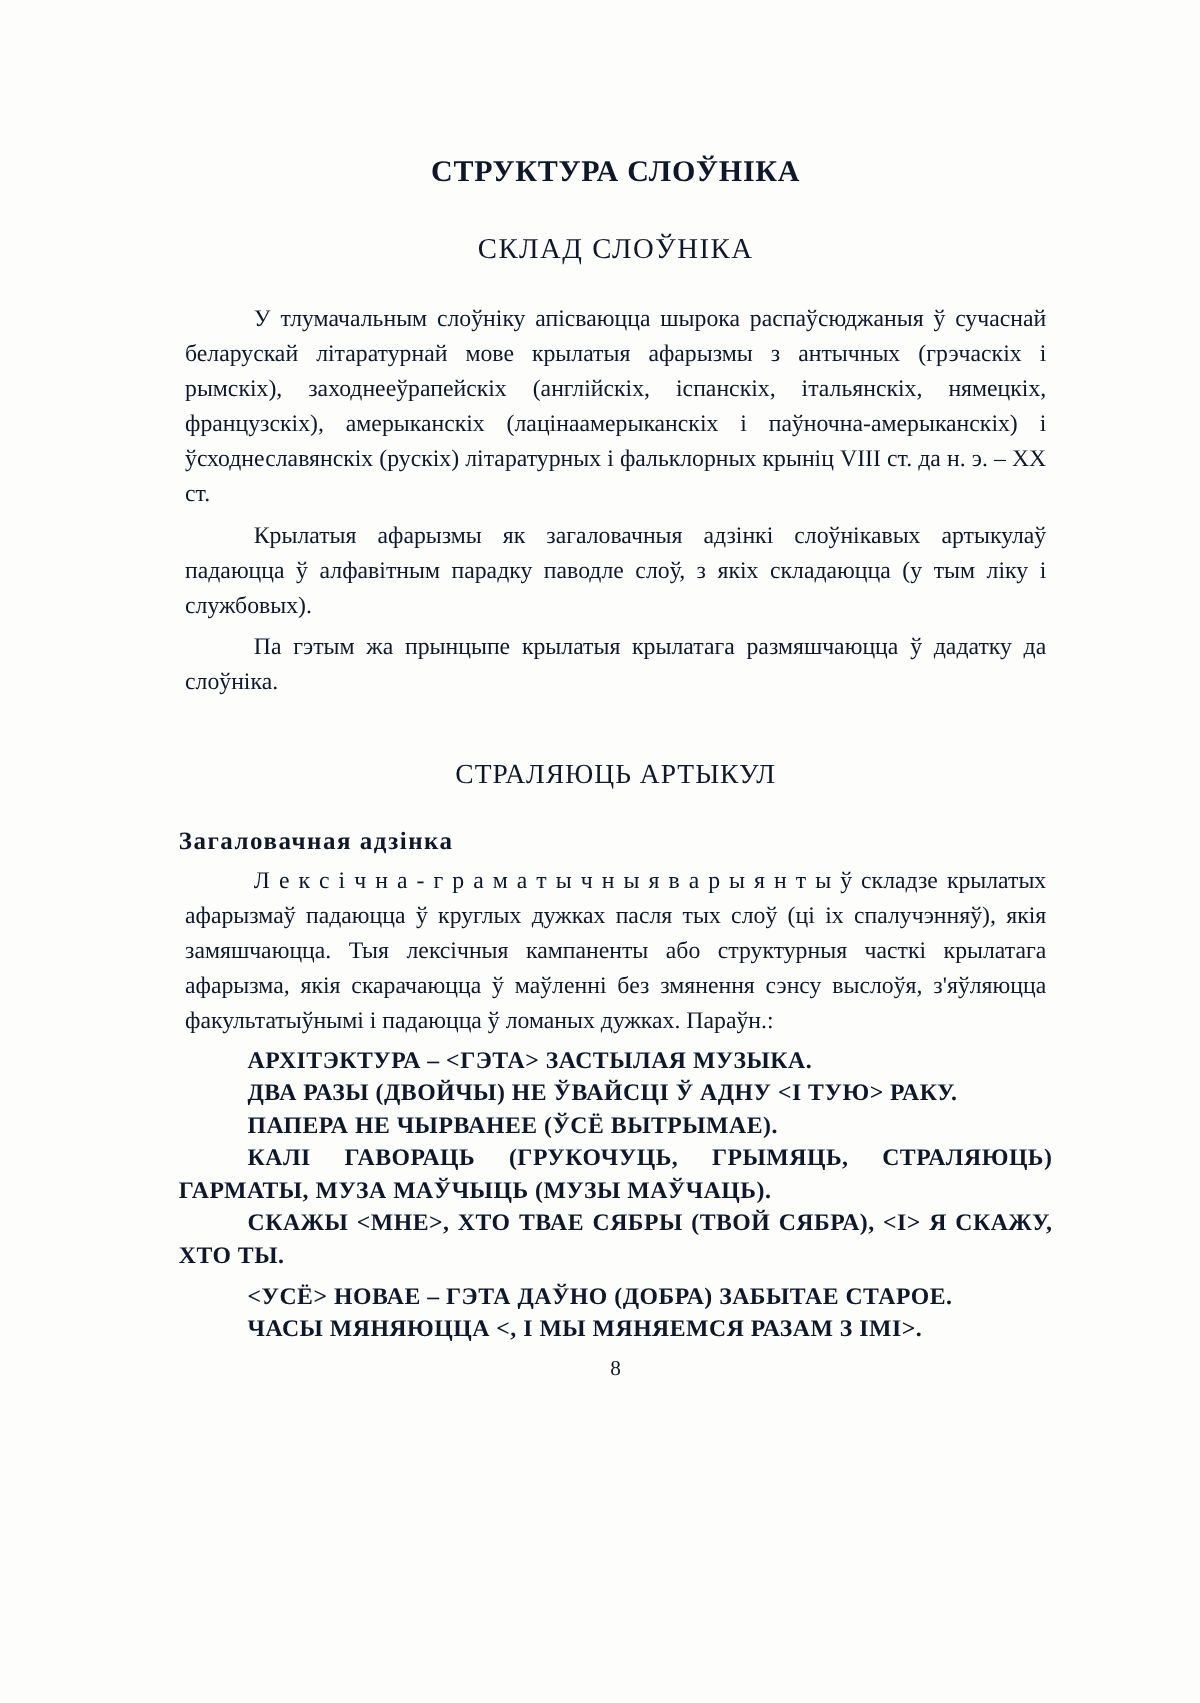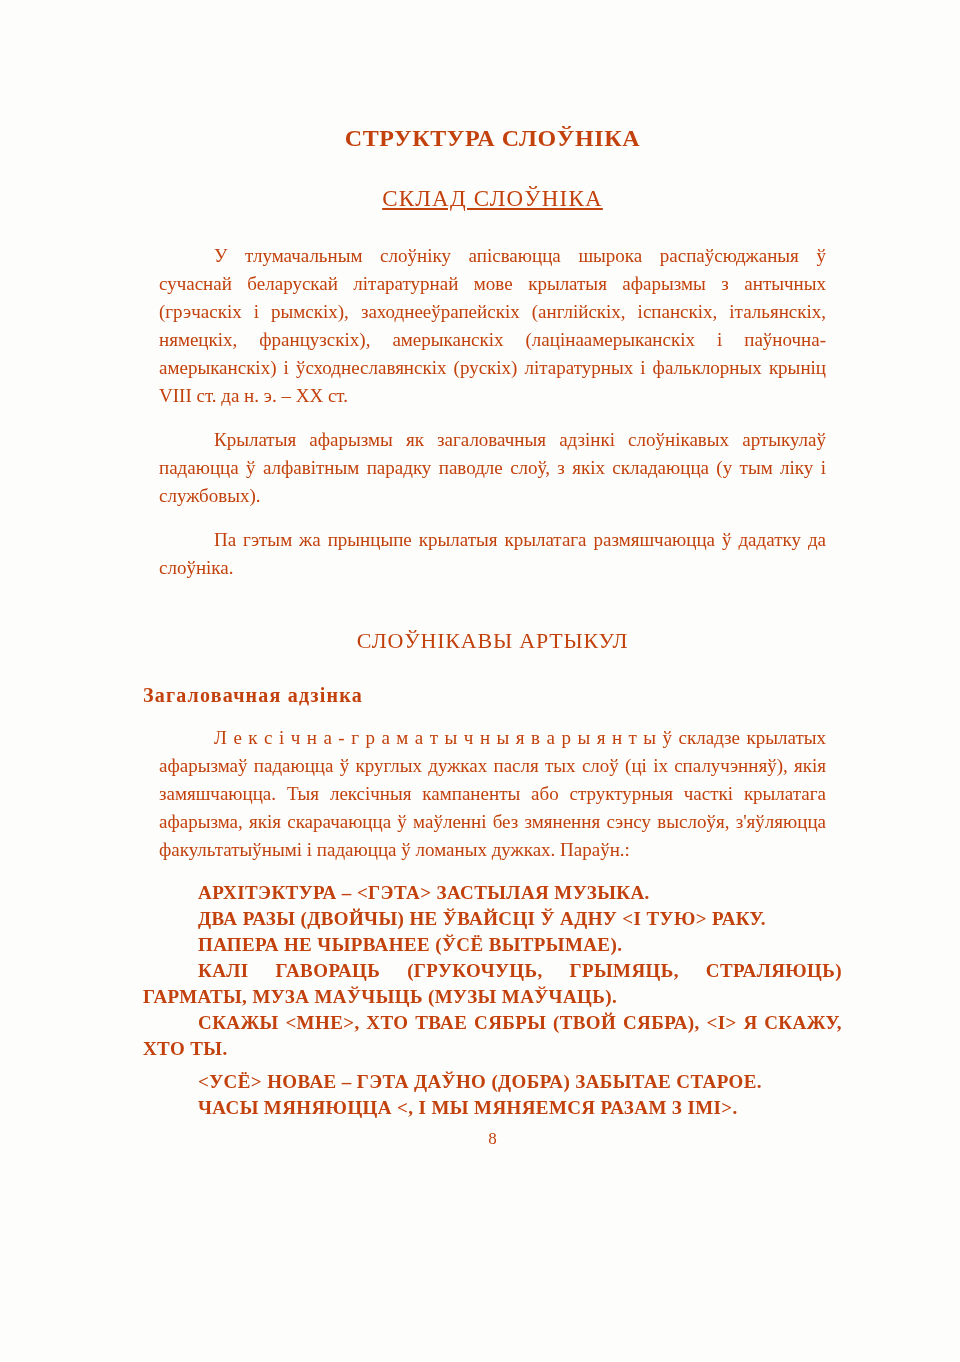--- a/index.html
+++ b/index.html
@@ -1,33 +1,33 @@
 <!DOCTYPE html>
 <html><head>
 <meta charset="utf-8">
 <style>
   html,body{margin:0;padding:0;background:#ffffff;}
   .page{
     width:960px;height:1362px;box-sizing:border-box;
-    background:#fdfdfb;color:#c2410c;
+    background:#fdfdfb;color:#0f172a;
     font-family:"Liberation Serif","DejaVu Serif",serif;
     padding:124px 118px 0 143px;
     position:relative;overflow:hidden;
   }
   .title{
     font-size:24px;font-weight:700;text-align:center;
     letter-spacing:.6px;margin:0;line-height:28px;
   }
   .h-sklad{
     font-size:23px;font-weight:400;text-align:center;
-    letter-spacing:1.2px;margin:32px 0 0;line-height:30px;text-decoration:underline;
+    letter-spacing:1.2px;margin:32px 0 0;line-height:30px;
   }
   .body-p{
     font-size:19px;line-height:28px;text-align:justify;
-    text-indent:55px;margin:16px;
+    text-indent:55px;margin:5px;
   }
   .first-body{margin-top:28px;}
   .h-main2{
     font-size:22px;font-weight:400;text-align:center;
     letter-spacing:.8px;margin:44px 0 0;line-height:30px;
   }
   .h-sub{
     font-size:20px;font-weight:700;
     letter-spacing:1.2px;margin:26px 0 0;line-height:26px;
   }
@@ -49,21 +49,21 @@
 <div class="page">
 
   <h1 class="title">СТРУКТУРА СЛОЎНІКА</h1>
 
   <h2 class="h-sklad">СКЛАД СЛОЎНІКА</h2>
 
   <p class="body-p first-body">У тлумачальным слоўніку апісваюцца шырока распаўсюджаныя ў сучаснай беларускай літаратурнай мове крылатыя афарызмы з антычных (грэчаскіх і рымскіх), заходнееўрапейскіх (англійскіх, іспанскіх, італьянскіх, нямецкіх, французскіх), амерыканскіх (лацінаамерыканскіх і паўночна-амерыканскіх) і ўсходнеславянскіх (рускіх) літаратурных і фальклорных крыніц VIII ст. да н. э. – XX ст.</p>
   <p class="body-p">Крылатыя афарызмы як загаловачныя адзінкі слоўнікавых артыкулаў падаюцца ў алфавітным парадку паводле слоў, з якіх складаюцца (у тым ліку і службовых).</p>
   <p class="body-p">Па гэтым жа прынцыпе крылатыя крылатага размяшчаюцца ў дадатку да слоўніка.</p>
 
-  <h2 class="h-main2">СЛОЎНІКАВЫ АРТЫКУЛ</h2>
+  <h2 class="h-main2">СТРАЛЯЮЦЬ АРТЫКУЛ</h2>
   <h3 class="h-sub">Загаловачная адзінка</h3>
 
   <p class="body-p">Л&nbsp;е&nbsp;к&nbsp;с&nbsp;і&nbsp;ч&nbsp;н&nbsp;а&nbsp;-&nbsp;г&nbsp;р&nbsp;а&nbsp;м&nbsp;а&nbsp;т&nbsp;ы&nbsp;ч&nbsp;н&nbsp;ы&nbsp;я в&nbsp;а&nbsp;р&nbsp;ы&nbsp;я&nbsp;н&nbsp;т&nbsp;ы ў складзе крылатых афарызмаў падаюцца ў круглых дужках пасля тых слоў (ці іх спалучэнняў), якія замяшчаюцца. Тыя лексічныя кампаненты або структурныя часткі крылатага афарызма, якія скарачаюцца ў маўленні без змянення сэнсу выслоўя, з'яўляюцца факультатыўнымі і падаюцца ў ломаных дужках. Параўн.:</p>
 
   <p class="example">АРХІТЭКТУРА – &lt;ГЭТА&gt; ЗАСТЫЛАЯ МУЗЫКА.</p>
   <p class="example">ДВА РАЗЫ (ДВОЙЧЫ) НЕ ЎВАЙСЦІ Ў АДНУ &lt;І ТУЮ&gt; РАКУ.</p>
   <p class="example">ПАПЕРА НЕ ЧЫРВАНЕЕ (ЎСЁ ВЫТРЫМАЕ).</p>
   <p class="example">КАЛІ ГАВОРАЦЬ (ГРУКОЧУЦЬ, ГРЫМЯЦЬ, СТРАЛЯЮЦЬ) ГАРМАТЫ, МУЗА МАЎЧЫЦЬ (МУЗЫ МАЎЧАЦЬ).</p>
   <p class="example">СКАЖЫ &lt;МНЕ&gt;, ХТО ТВАЕ СЯБРЫ (ТВОЙ СЯБРА), &lt;І&gt; Я СКАЖУ, ХТО ТЫ.</p>
   <p class="example ex-gap">&lt;УСЁ&gt; НОВАЕ – ГЭТА ДАЎНО (ДОБРА) ЗАБЫТАЕ СТАРОЕ.</p>

